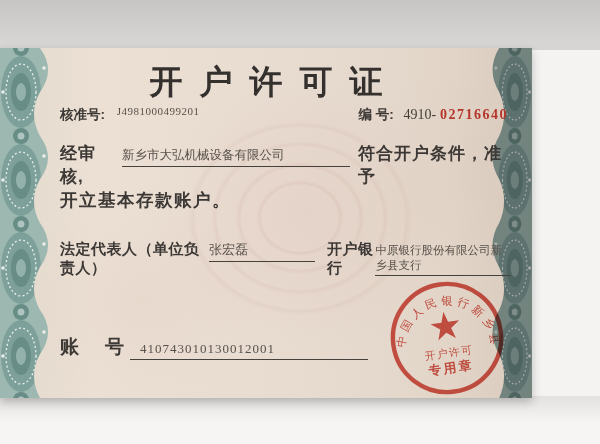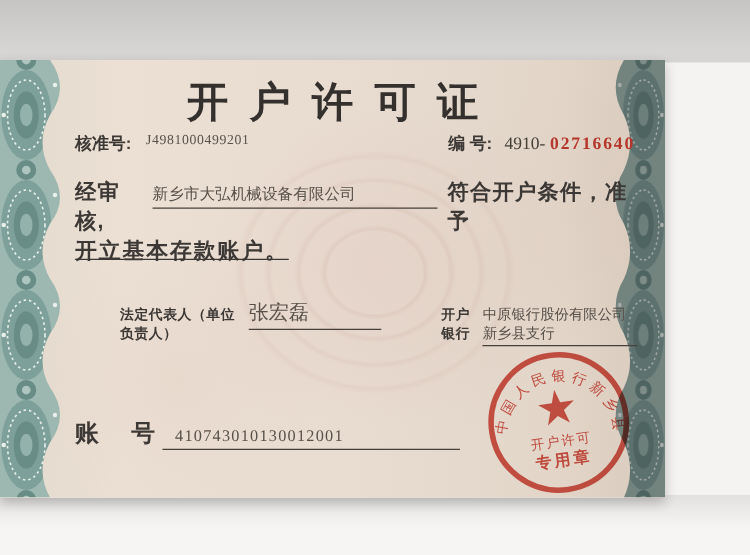--- a/index.html
+++ b/index.html
@@ -40,25 +40,25 @@
 
   .row-approve{top:58px;font-size:13.5px;}
   .approval-value{font-size:11px;letter-spacing:.5px;position:relative;top:-4px;margin-left:8px;}
   .row-serial{left:auto;right:24px;top:58px;font-size:13.5px;}
   .serial-prefix{font-family:"Liberation Serif",serif;color:#444038;font-size:14px;margin-left:6px;}
   .serial-number{font-family:"Liberation Serif",serif;font-weight:bold;font-size:14px;letter-spacing:1.5px;}
 
   .row-review{top:94px;right:22px;display:flex;align-items:baseline;}
   .review-lead,.review-tail{font-size:17px;letter-spacing:1px;}
   .company-fill{flex:0 0 228px;font-size:12.5px;margin:0 8px 0 6px;}
-  .row-review2{top:140px;font-size:17.5px;letter-spacing:1.5px;text-decoration:underline;}
+  .row-review2{top:140px;font-size:17.5px;letter-spacing:1.5px;}
 
   .row-rep{top:192px;right:22px;display:flex;align-items:baseline;}
-  .rep-label,.bank-label{font-size:11px;letter-spacing:.5px;margin-left:36px;}
-  .rep-fill{flex:0 0 106px;font-size:16px;margin:0 12px 0 4px;}
+  .rep-label,.bank-label{font-size:15px;letter-spacing:.5px;}
+  .rep-fill{flex:0 0 106px;font-size:13px;margin:0 12px 0 4px;}
   .bank-fill{flex:1 1 auto;font-size:11.5px;margin-left:0;}
 
   .row-account{top:248px;display:flex;align-items:baseline;}
   .account-label{font-size:19px;margin-top:38px;}
   .account-label .sp{margin-left:26px;}
   .account-fill{width:228px;font-size:13px;letter-spacing:1px;text-align:left;padding-left:10px;margin-left:6px;}
 
   .issue{position:absolute;left:398px;top:268px;font-size:11.5px;font-weight:600;color:#3e3a35;
     letter-spacing:1px;line-height:18px;z-index:4;}
   .issue .num{font-family:"Liberation Serif",serif;font-weight:bold;}

